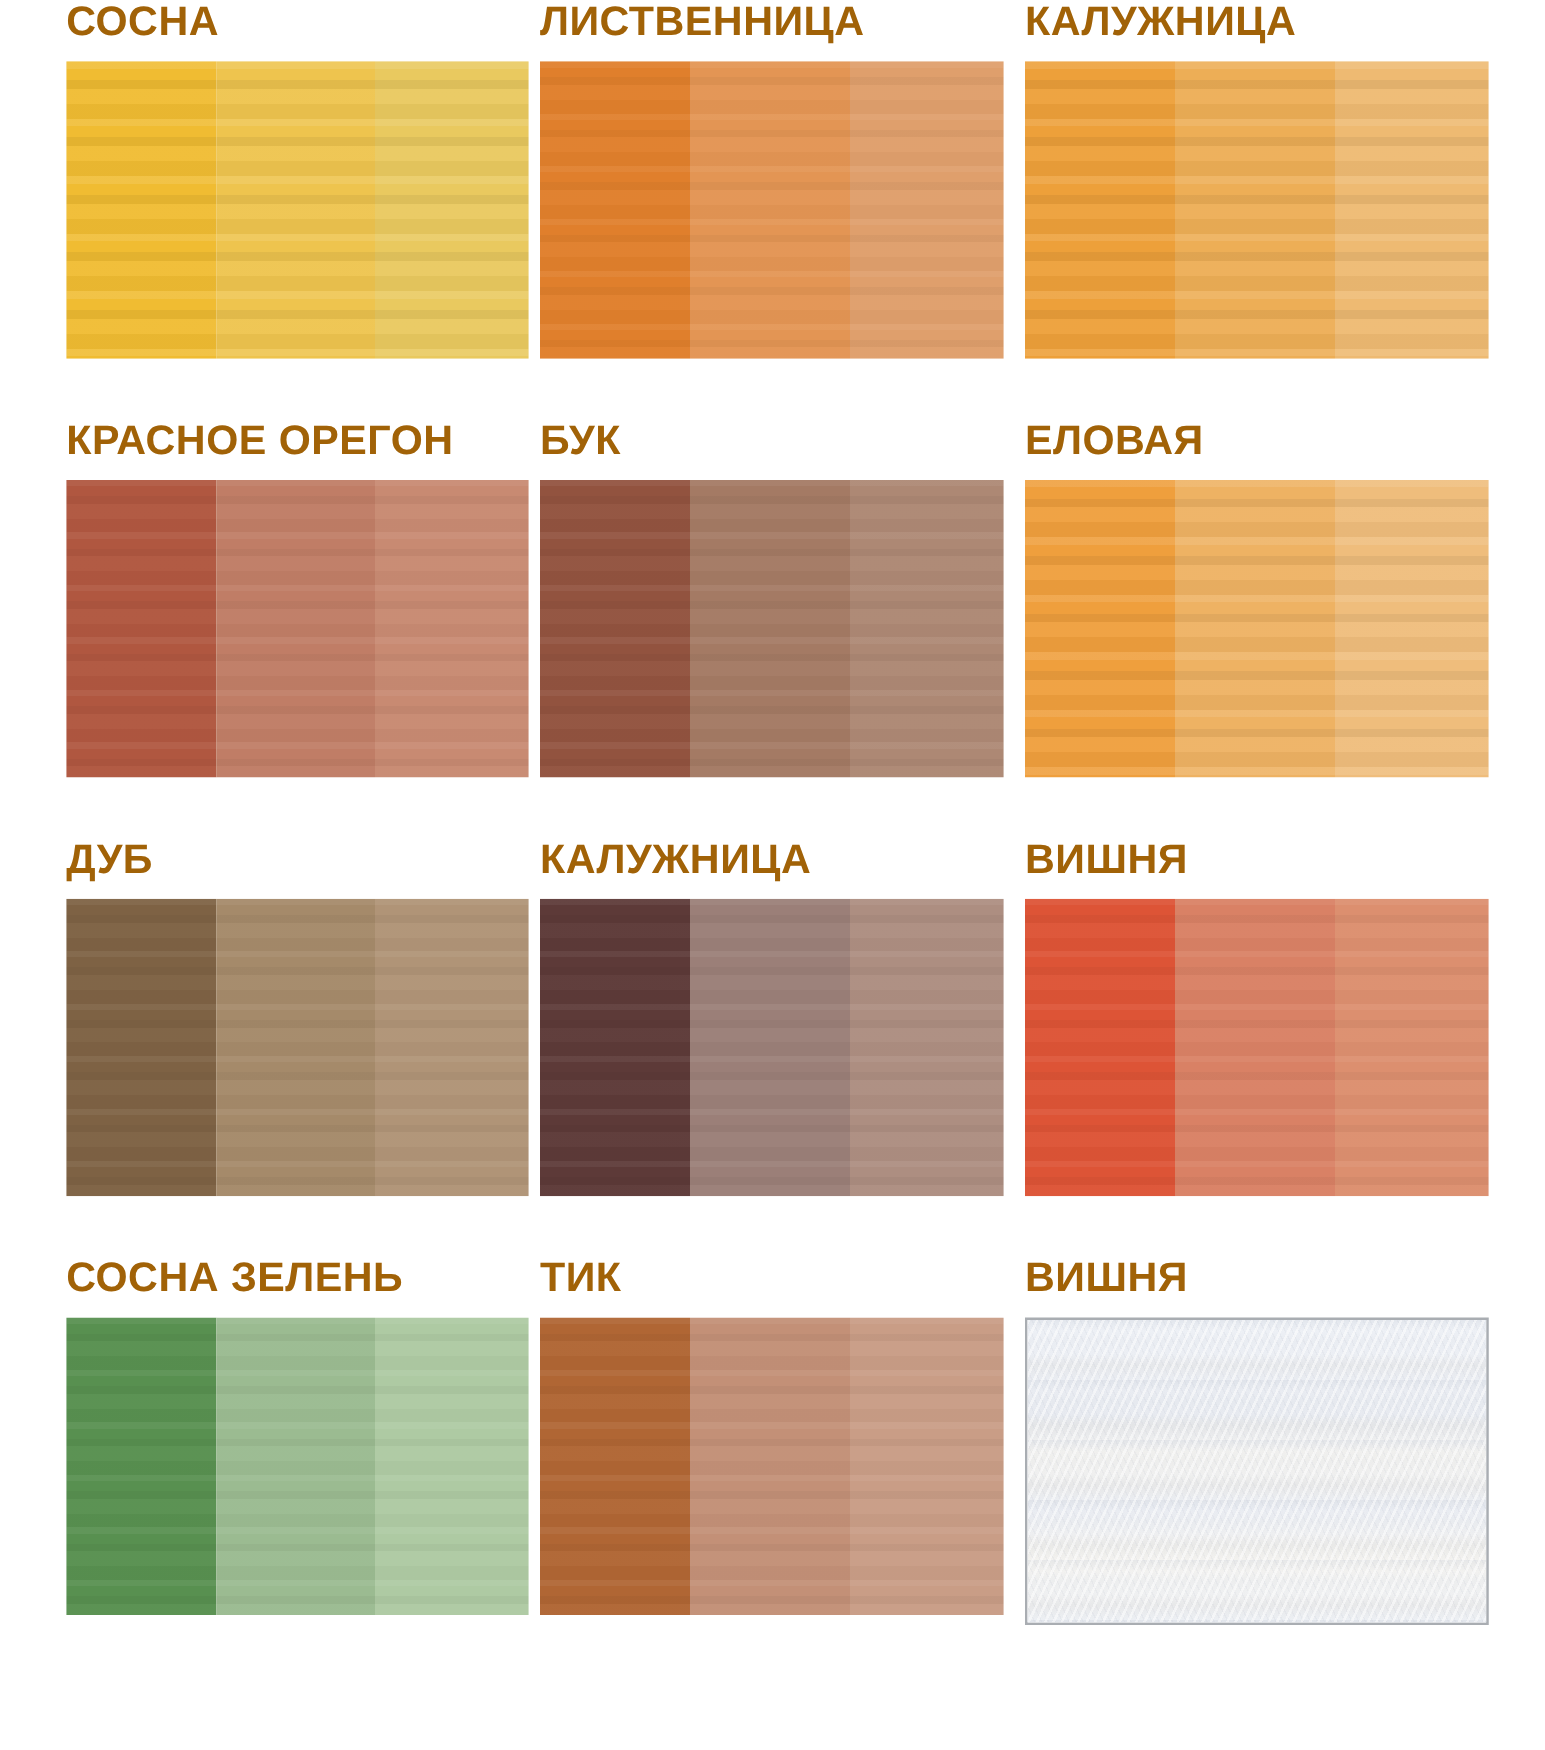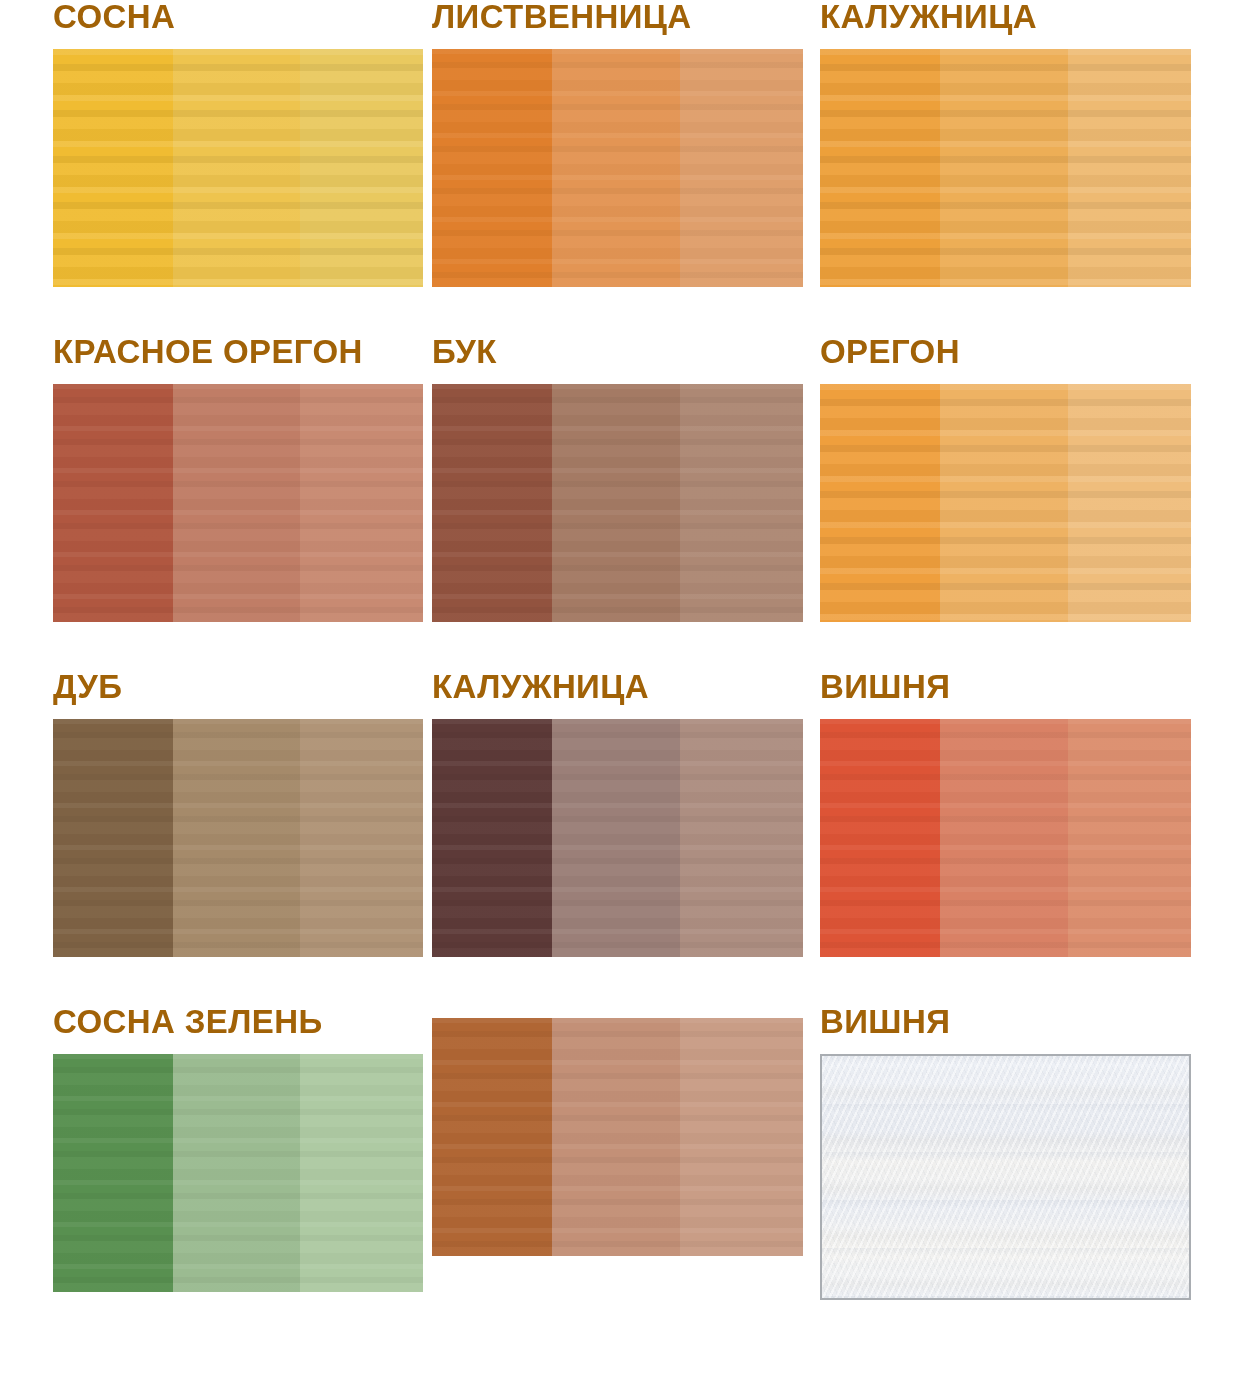--- a/index.html
+++ b/index.html
@@ -179,21 +179,21 @@
     </div>
     <div class="cell col1">
       <span class="swatch-label">БУК</span>
       <div class="swatch">
         <div class="band b0" style="background:#92533f"></div>
         <div class="band b1" style="background:#a47a64"></div>
         <div class="band b2" style="background:#ad8874"></div>
       </div>
     </div>
     <div class="cell col2">
-      <span class="swatch-label">ОРЕГОН</span>
+      <span class="swatch-label">ЕЛОВАЯ</span>
       <div class="swatch">
         <div class="band b0 grain-strong" style="background:#ef9f3d"></div>
         <div class="band b1 grain-strong" style="background:#eeb263"></div>
         <div class="band b2 grain-strong" style="background:#efbd7c"></div>
       </div>
     </div>
   </div>
 
   <div class="row">
     <div class="cell col0">
@@ -225,20 +225,21 @@
   <div class="row">
     <div class="cell col0">
       <span class="swatch-label">СОСНА ЗЕЛЕНЬ</span>
       <div class="swatch">
         <div class="band b0" style="background:#589050"></div>
         <div class="band b1" style="background:#9bbb91"></div>
         <div class="band b2" style="background:#aecaa3"></div>
       </div>
     </div>
     <div class="cell col1">
+      <span class="swatch-label">ТИК</span>
       <div class="swatch">
         <div class="band b0" style="background:#b06634"></div>
         <div class="band b1" style="background:#c39077"></div>
         <div class="band b2" style="background:#c99d86"></div>
       </div>
     </div>
     <div class="cell col2">
       <span class="swatch-label">ВИШНЯ</span>
       <div class="swatch bordered">
         <div class="band b0 grain-none" style="background:#eef1f6">

